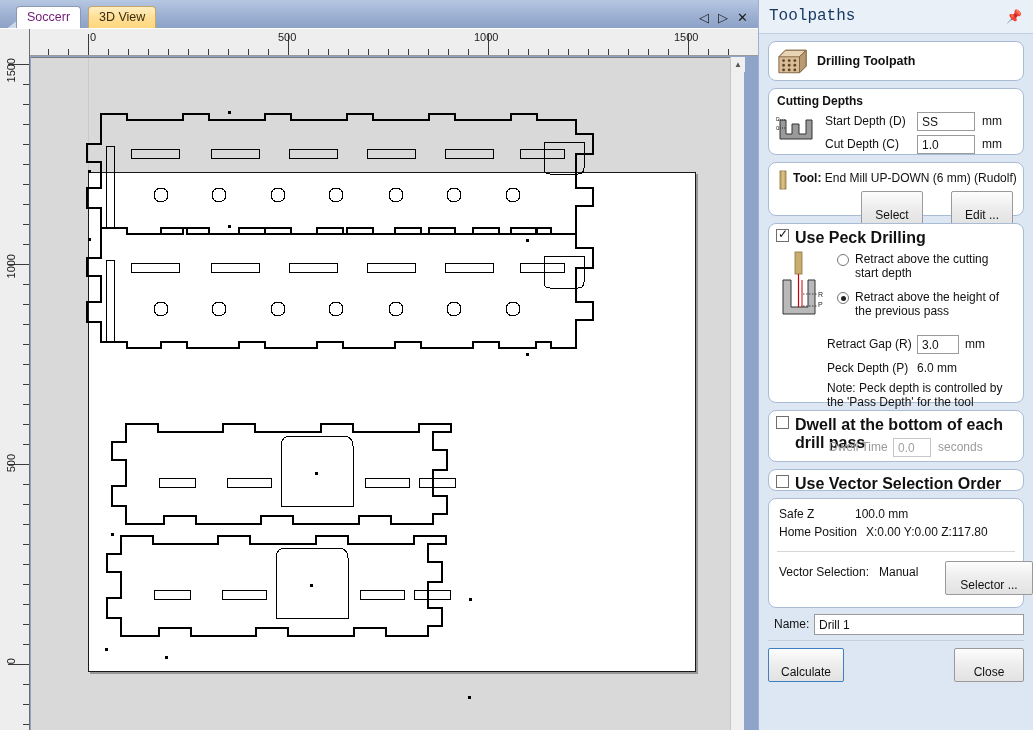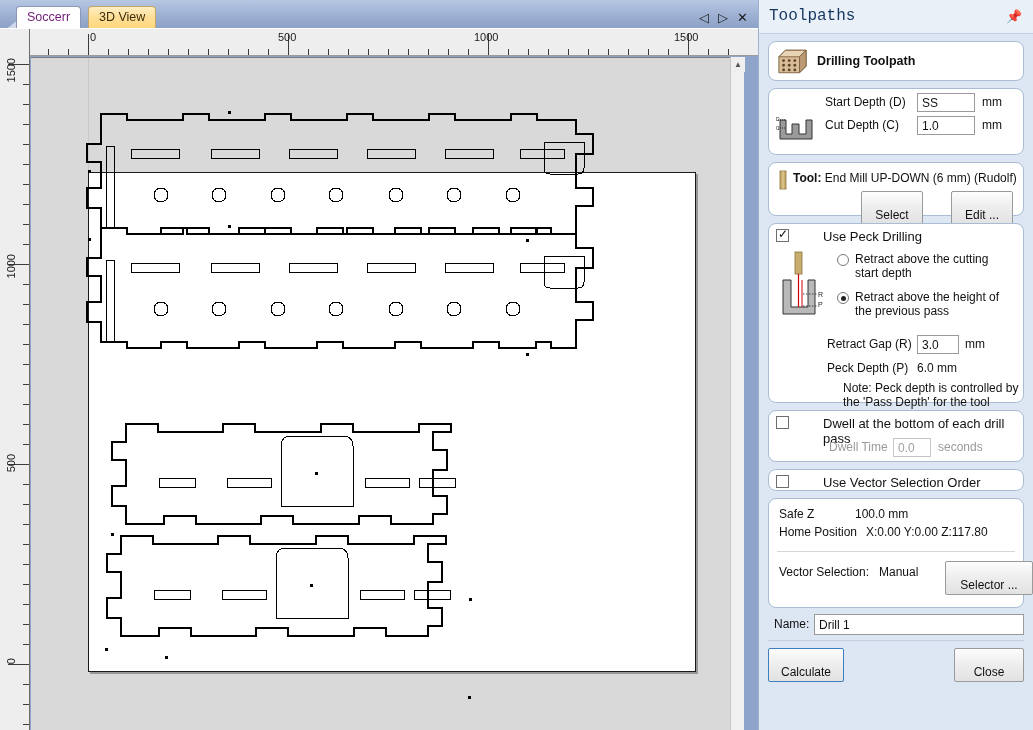--- a/index.html
+++ b/index.html
@@ -195,37 +195,37 @@
   .chkbox {
     position: absolute; left: 0; top: 1px; width: 13px; height: 13px;
     border: 1px solid #6e6e6e; background: #ffffff;
   }
   .chkbox.checked::after {
     content: "✓"; position: absolute; left: 1px; top: -3px;
     font-size: 12px; color: #111; line-height: 14px;
   }
   .chk-label {
     position: absolute; left: 19px; top: 1px;
-    font-weight: normal; font-size: 13px; color: #111; margin-left: 28px;
+    font-weight: bold; font-size: 16px; color: #111;
   }
   #peck-icon { position: absolute; left: 8px; top: 26px; width: 50px; height: 68px; }
   .radio-row { position: absolute; }
   .radio {
     position: absolute; left: 0; top: 2px; width: 12px; height: 12px;
     border: 1px solid #767676; border-radius: 50%; background: #fff;
   }
   .radio.sel::after {
     content: ""; position: absolute; left: 2.5px; top: 2.5px;
     width: 5px; height: 5px; border-radius: 50%; background: #222;
   }
   .radio-lab {
     position: absolute; left: 18px; top: 0; width: 160px;
     font-size: 12px; color: #111; line-height: 14px;
   }
-  .note { font-size: 12px; color: #111; line-height: 14px; margin-left: 16px; }
+  .note { font-size: 12px; color: #111; line-height: 14px; }
 
   
   #dwell { height: 52px; }
   
   #vecorder { height: 22px; }
   
   #infobox { height: 110px; }
   #infobox .divider {
     position: absolute; left: 8px; right: 8px; top: 52px;
     height: 1px; background: #d6d6d6;
@@ -478,20 +478,21 @@
             <circle cx="19" cy="18" r="1.5"></circle>
           <circle cx="7" cy="23" r="1.5"></circle>
             <circle cx="13" cy="23" r="1.5"></circle>
             <circle cx="19" cy="23" r="1.5"></circle>
         </g>
       </svg>
       <div id="tp-label">Drilling Toolpath</div>
     </div>
 
     <div class="box" id="depths">
+      <div class="box-title">Cutting Depths</div>
       <svg id="depth-icon" viewBox="0 0 40 30">
         <path d="M4,8 L10,8 L10,22 L16,22 L16,12 L23,12 L23,22 L30,22 L30,8 L36,8 L36,27 L4,27 Z" fill="#9a9a9a" stroke="#333" stroke-width="1"></path>
         <line x1="2" y1="8" x2="10" y2="8" stroke="#333" stroke-dasharray="1,1"></line>
         <line x1="2" y1="16" x2="10" y2="16" stroke="#333" stroke-dasharray="1,1"></line>
         <text x="0" y="9" font-size="5" fill="#222">D</text>
         <text x="0" y="18" font-size="5" fill="#222">C</text>
       </svg>
       <div class="row" style="margin-top:2px">
         <div class="lab" style="left:56px; top:4px">Start Depth (D)</div>
         <input class="txt" style="left: 148px; top: 2px; width: 58px;" value="SS">

